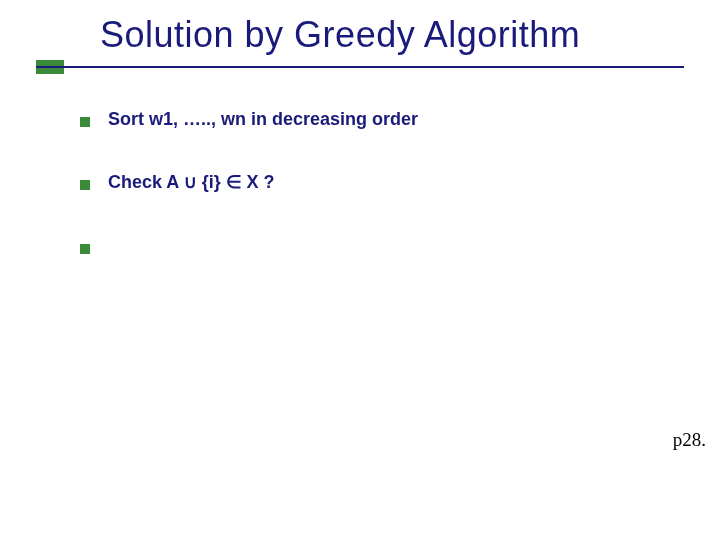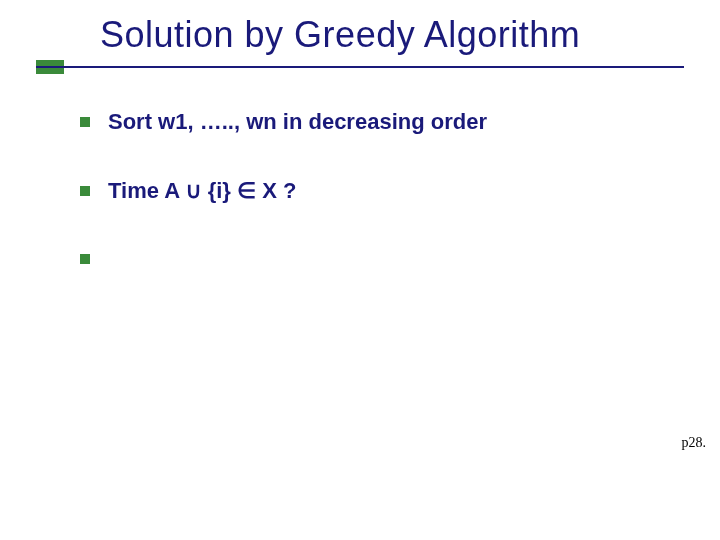--- a/index.html
+++ b/index.html
@@ -45,41 +45,41 @@
   .bullets {
     position: absolute;
     top: 108px;
     left: 80px;
     right: 60px;
   }
   .bullet-row {
     display: flex;
     align-items: flex-start;
     margin-bottom: 40px;
-    font-size: 22px;
+    font-size: 18px;
     color: #1a1a7a;
     font-weight: bold;
   }
   .bullet-box {
     width: 10px;
     height: 10px;
     background: #3a8a3a;
     margin-top: 9px;
     margin-right: 18px;
     flex-shrink: 0;
   }
   .bullet-text {
     line-height: 1.3;
   }
   .page-number {
     position: absolute;
     bottom: 10px;
     right: 14px;
     font-family: "Times New Roman", Times, serif;
-    font-size: 14px;
+    font-size: 19px;
     color: #000000;
   }
 </style>
 </head>
 <body>
 
 <div class="slide">
 
   <div class="title">Solution by Greedy Algorithm</div>
   <div class="title-accent"></div>
@@ -87,21 +87,21 @@
 
   <div class="bullets">
 
     <div class="bullet-row">
       <div class="bullet-box"></div>
       <div class="bullet-text">Sort  w1, ….., wn in decreasing order</div>
     </div>
 
     <div class="bullet-row">
       <div class="bullet-box"></div>
-      <div class="bullet-text">Time  A ∪ {i} ∈ X ?</div>
+      <div class="bullet-text">Check  A ∪ {i} ∈ X ?</div>
     </div>
 
     <div class="bullet-row">
       <div class="bullet-box"></div>
     </div>
 
   </div>
 
   <div class="page-number">p28.</div>
 

